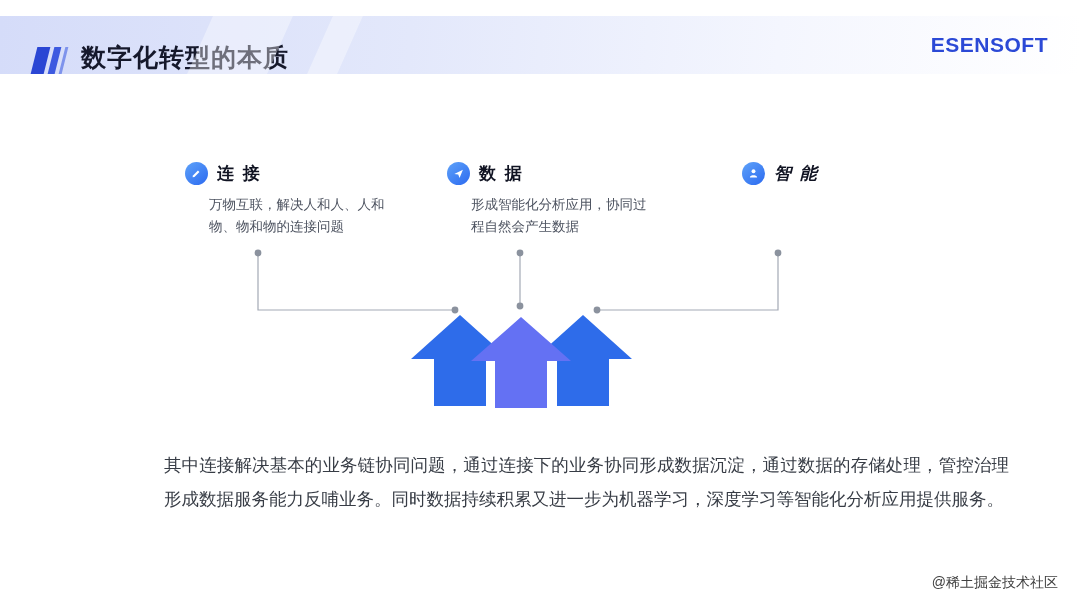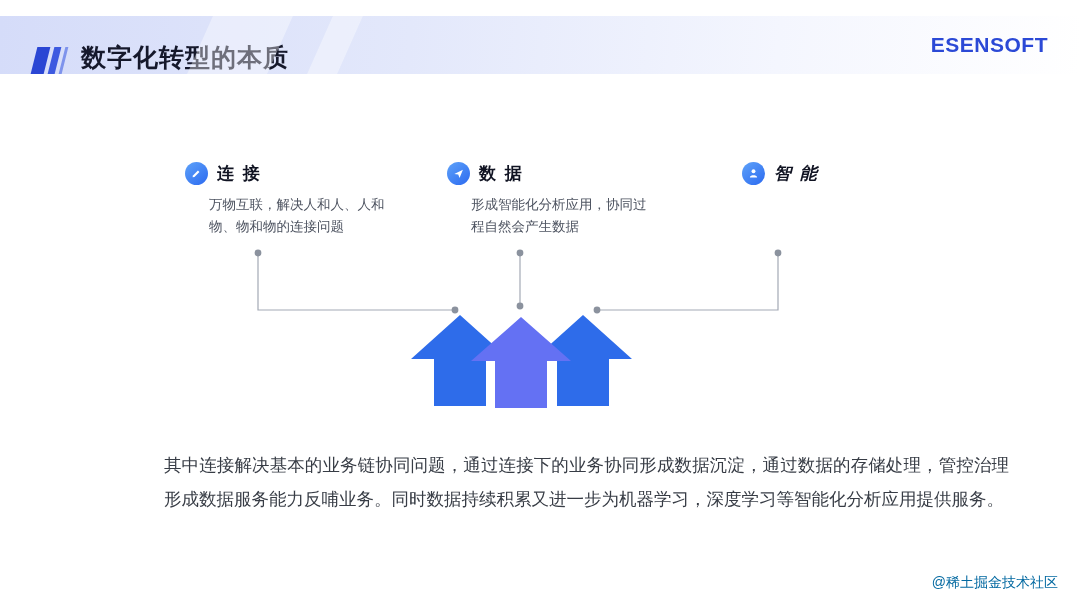--- a/index.html
+++ b/index.html
@@ -38,21 +38,21 @@
   .col-title{font-size:17px;font-weight:bold;color:#101322;letter-spacing:2px;}
   .col-desc{margin:9px 0 0 24px;width:186px;font-size:13.5px;color:#4d5360;line-height:1.62;}
 
   
   .overlay{position:absolute;left:0;top:0;pointer-events:none;}
 
   
   .summary{position:absolute;left:120px;top:430px;width:845px;
     font-size:17.5px;line-height:1.95;color:#373c45;text-align:justify;margin-left:44px;}
 
-  .watermark{position:absolute;right:22px;bottom:16px;font-size:14px;color:#0369a1;}
+  .watermark{position:absolute;right:22px;bottom:16px;font-size:14px;color:#404040;}
 </style>
 </head>
 <body>
 
 <div class="slide">
 
   <header class="header">
     <div class="header-stripe stripe-a"></div>
     <div class="header-stripe stripe-b"></div>
     <div class="deco-bars">

